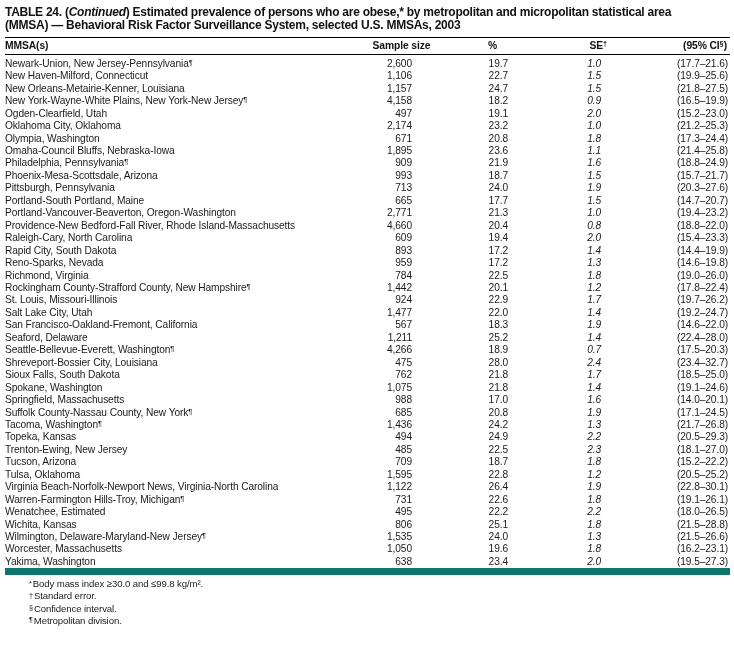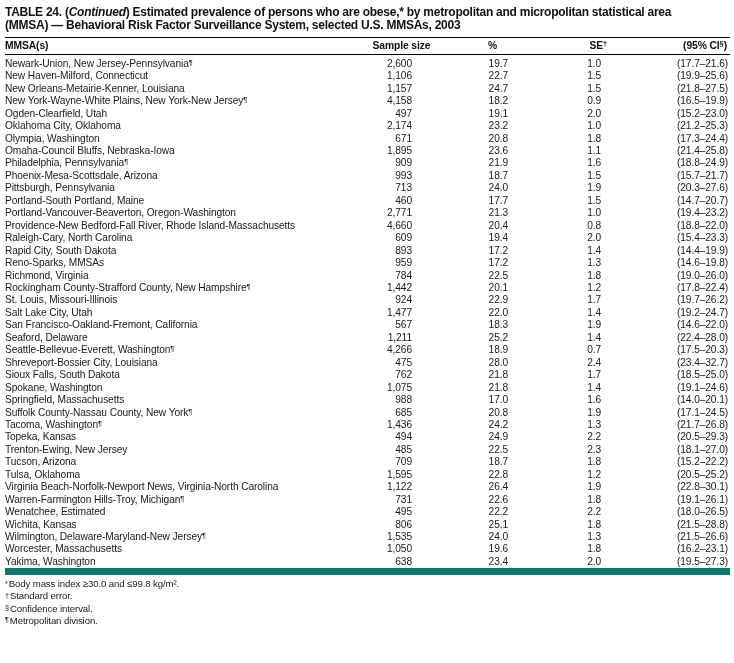--- a/index.html
+++ b/index.html
@@ -50,38 +50,39 @@
     line-height: 12.45px;
     letter-spacing: -0.1px;
     padding: 0;
     vertical-align: bottom;
     color: #1a1a1a;
   }
   tbody tr:first-child td { padding-top: 3px; }
   td.num { text-align: right; white-space: nowrap; }
   td.sample { padding-right: 34px; }
   td.pct    { padding-right: 2px; }
-  td.se     { padding-right: 7px; }
+  td.se     { padding-right: 7px; font-style: italic; }
   td.ci     { padding-right: 2px; }
   td.name .line2 { padding-left: 8px; }
 
   .sup {
     font-size: 7.3px;
     vertical-align: top;
     position: relative;
     top: -1px;
     letter-spacing: 0;
   }
 
   .footnotes {
     padding-top: 3px;
     font-size: 9.6px;
     line-height: 12.1px;
     letter-spacing: -0.1px;
     color: #1a1a1a;
+    margin-left: 24px;
   }
   .footnotes .fn-sup {
     font-size: 7.2px;
     vertical-align: top;
     position: relative;
     top: -0.5px;
     padding-right: 1px;
   }
 </style>
 </head>
@@ -208,21 +209,21 @@
           </td>
           <td class="num sample">713</td>
           <td class="num pct">24.0</td>
           <td class="num se">1.9</td>
           <td class="num ci">(20.3–27.6)</td>
         </tr>
         <tr>
           <td class="name">
             <div>Portland-South Portland, Maine</div>
           </td>
-          <td class="num sample">460</td>
+          <td class="num sample">665</td>
           <td class="num pct">17.7</td>
           <td class="num se">1.5</td>
           <td class="num ci">(14.7–20.7)</td>
         </tr>
         <tr>
           <td class="name">
             <div>Portland-Vancouver-Beaverton, Oregon-Washington</div>
           </td>
           <td class="num sample">2,771</td>
           <td class="num pct">21.3</td>
@@ -251,21 +252,21 @@
           <td class="name">
             <div>Rapid City, South Dakota</div>
           </td>
           <td class="num sample">893</td>
           <td class="num pct">17.2</td>
           <td class="num se">1.4</td>
           <td class="num ci">(14.4–19.9)</td>
         </tr>
         <tr>
           <td class="name">
-            <div>Reno-Sparks, MMSAs</div>
+            <div>Reno-Sparks, Nevada</div>
           </td>
           <td class="num sample">959</td>
           <td class="num pct">17.2</td>
           <td class="num se">1.3</td>
           <td class="num ci">(14.6–19.8)</td>
         </tr>
         <tr>
           <td class="name">
             <div>Richmond, Virginia</div>
           </td>

